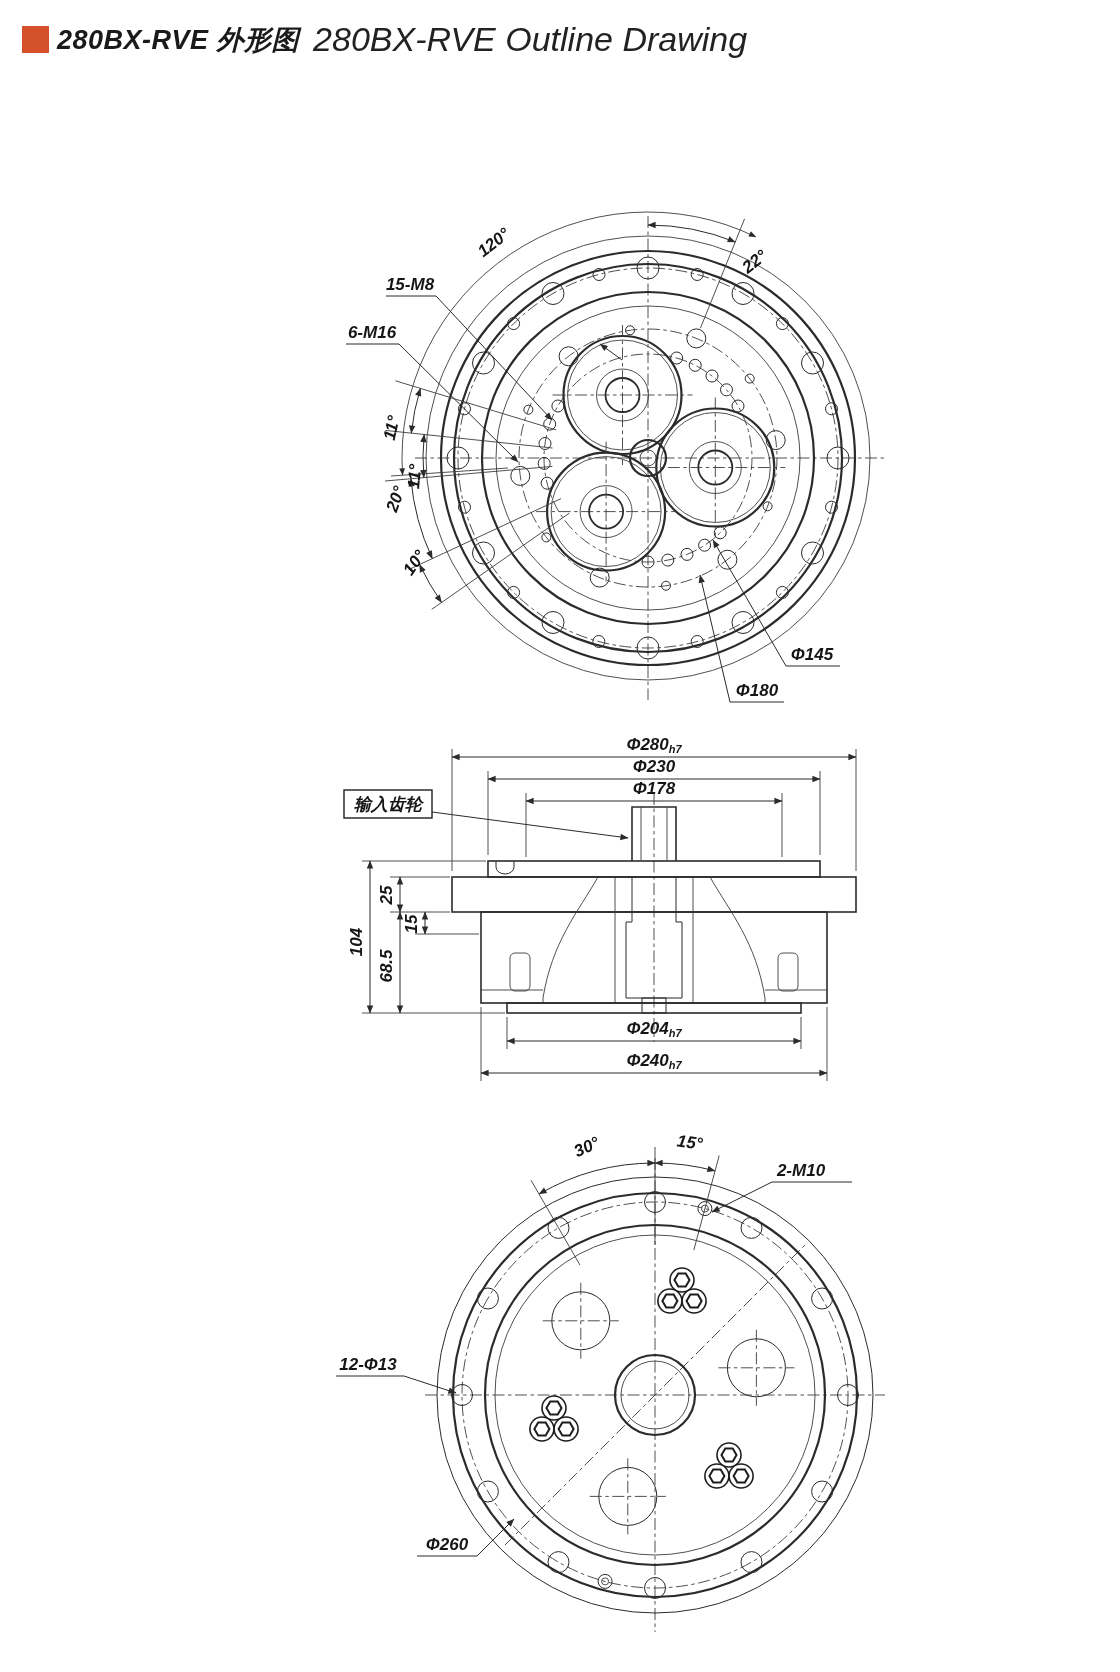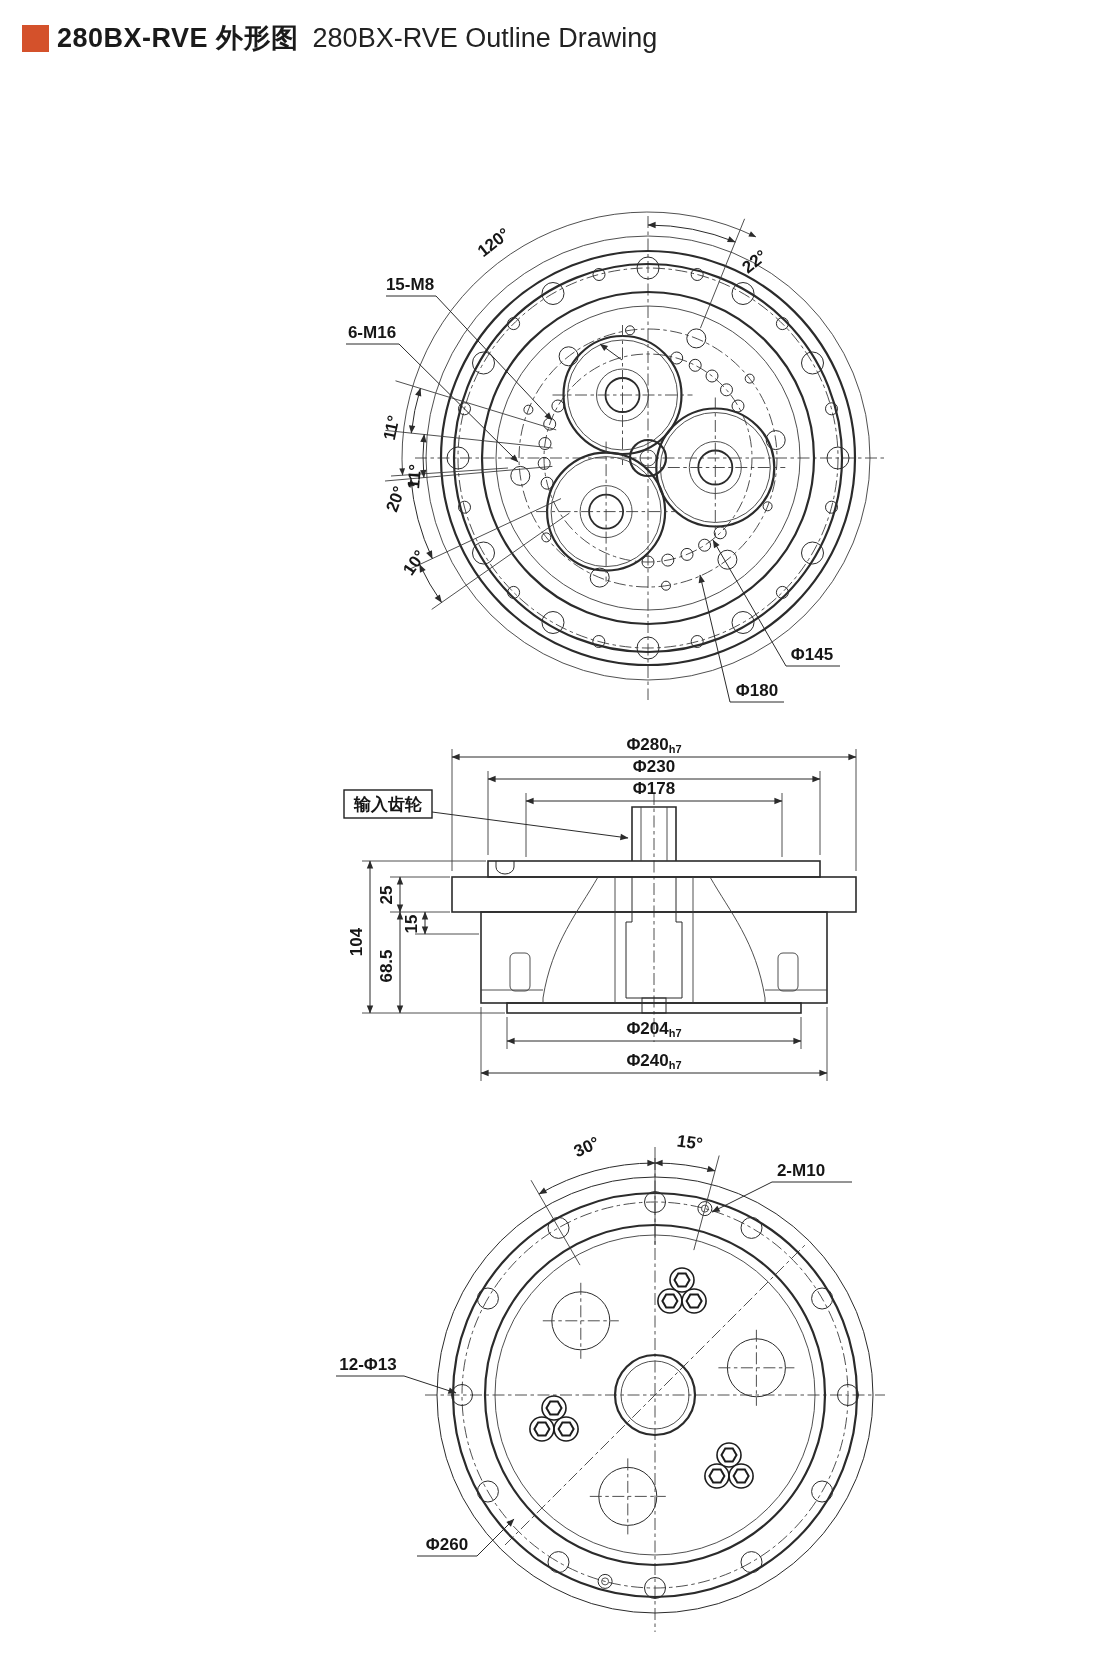--- a/index.html
+++ b/index.html
@@ -1,21 +1,21 @@
 <!DOCTYPE html>
 <html><head>
 <meta charset="utf-8">
 <style>
   html,body{margin:0;padding:0;background:#ffffff;}
   .page{position:relative;width:1120px;height:1672px;background:#fff;overflow:hidden;
-        font-family:"Liberation Sans",sans-serif;}
+        font-family:"Liberation Sans",sans-serif;font-style:italic;}
   .hdr{position:absolute;left:22px;top:20px;display:flex;align-items:center;gap:8px;}
   .bullet{width:27px;height:27px;background:#d4512b;}
   .t-zh{font-size:27px;font-weight:bold;color:#1a1a1a;letter-spacing:0.5px;}
-  .t-en{font-size:27px;font-weight:500;color:#222;margin-left:6px;}
+  .t-en{font-size:34px;font-weight:500;color:#222;margin-left:6px;}
   svg{position:absolute;left:0;top:0;}
   svg text{font-family:"Liberation Sans",sans-serif;font-weight:700;font-size:17px;fill:#161616;}
   .sub{font-size:11px;}
   .ln{fill:none;stroke:#2b2b2b;stroke-width:1;}
   .lw2{stroke-width:2.2;}
   .lw18{stroke-width:1.8;}
   .lw16{stroke-width:1.6;}
   .thin{fill:none;stroke:#3c3c3c;stroke-width:0.9;}
   .cl{fill:none;stroke:#3c3c3c;stroke-width:0.9;stroke-dasharray:12 3.5 3.5 3.5;}
   .dim{fill:none;stroke:#2b2b2b;stroke-width:1;}

